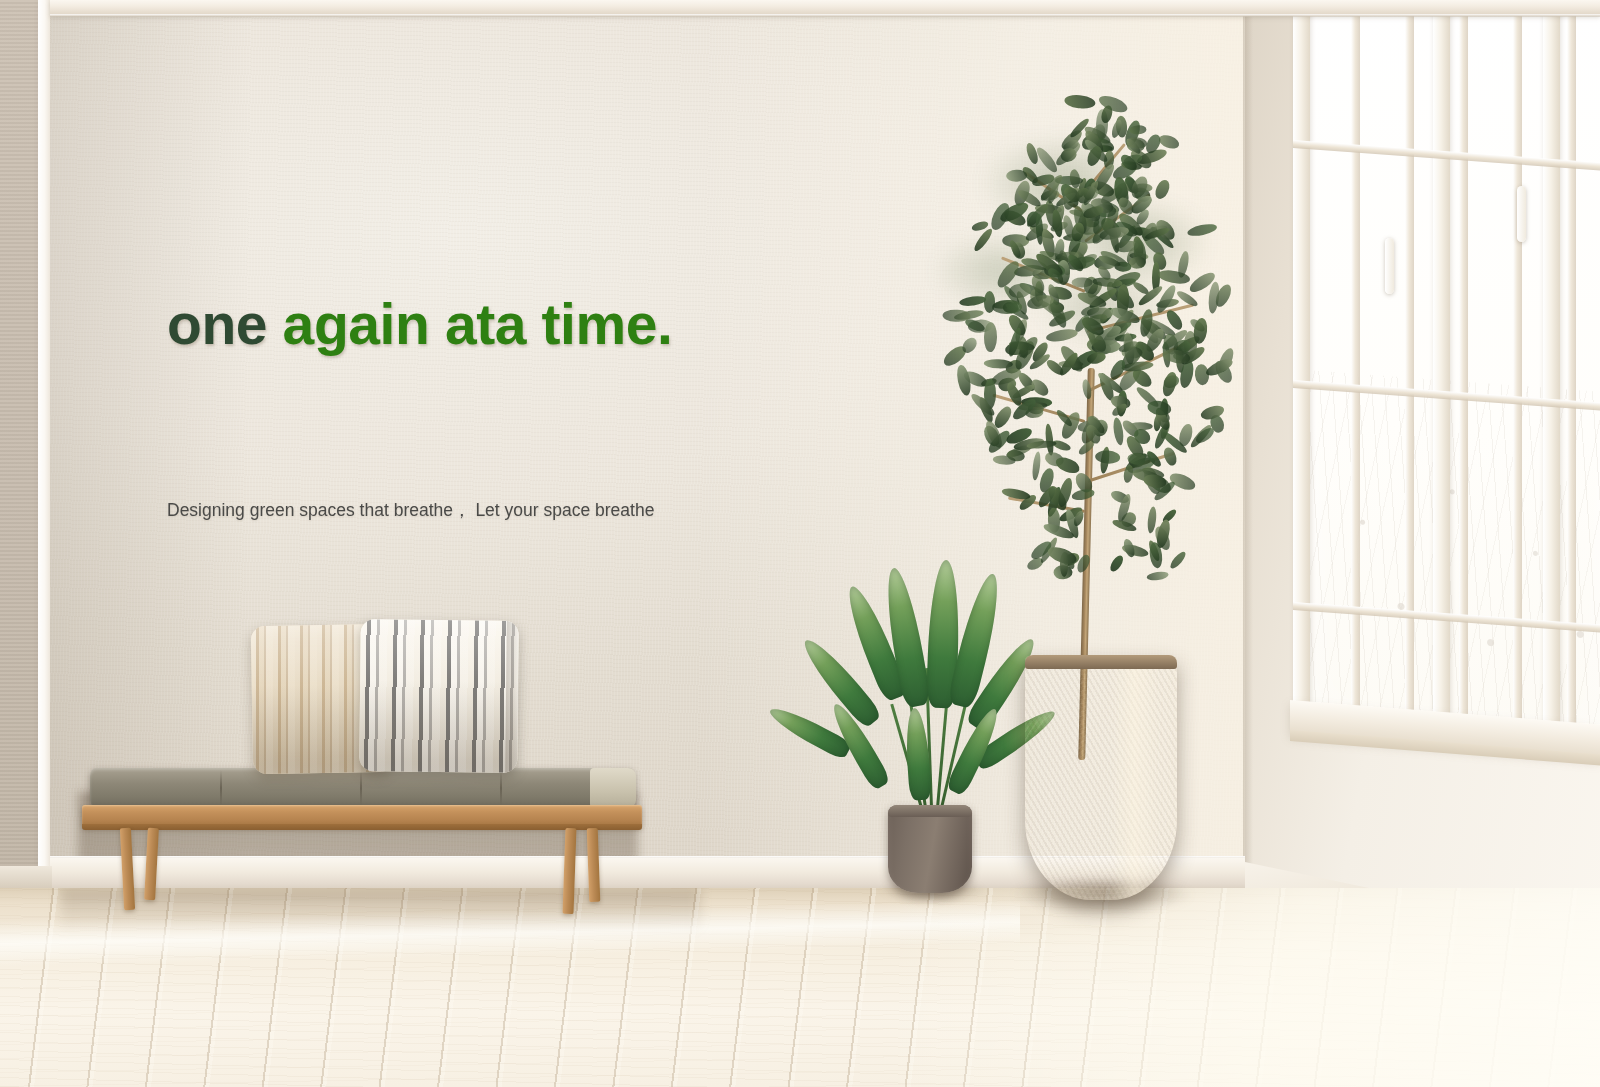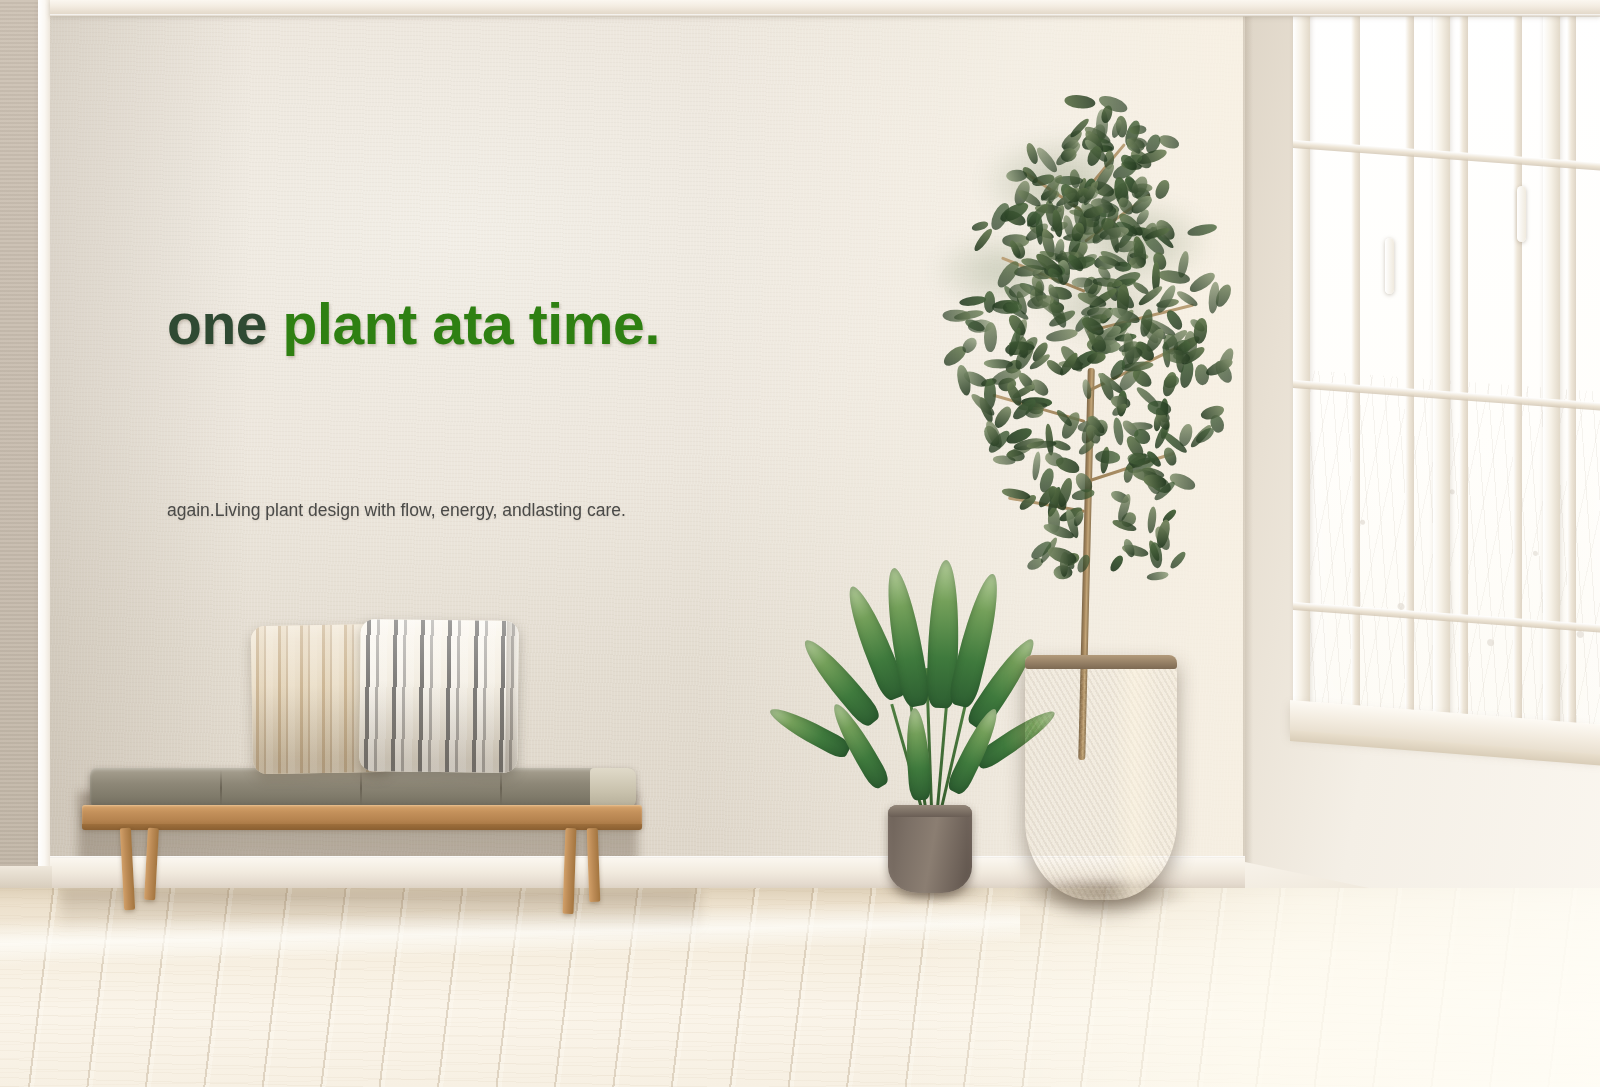--- a/index.html
+++ b/index.html
@@ -896,21 +896,21 @@
     </div>
 
   <div class="planter">
     <div class="planter-tex"></div>
     <div class="planter-hi"></div>
   </div>
   <div class="planter-rim"></div>
 
   <div class="copy">
     <h1 class="headline">
-      <span class="l2"><span class="dark">one </span><span class="bright">plant ata time.</span></span>
+      <span class="l2"><span class="dark">one </span><span class="bright">again ata time.</span></span>
     </h1>
   </div>
 
   <p class="subcopy">
-    <span class="line">again.Living plant design with flow, energy, andlasting care.</span>
+    <span class="line">Designing green spaces that breathe，  Let your space breathe</span>
   </p>
 
 </div>
 
 </body></html>

